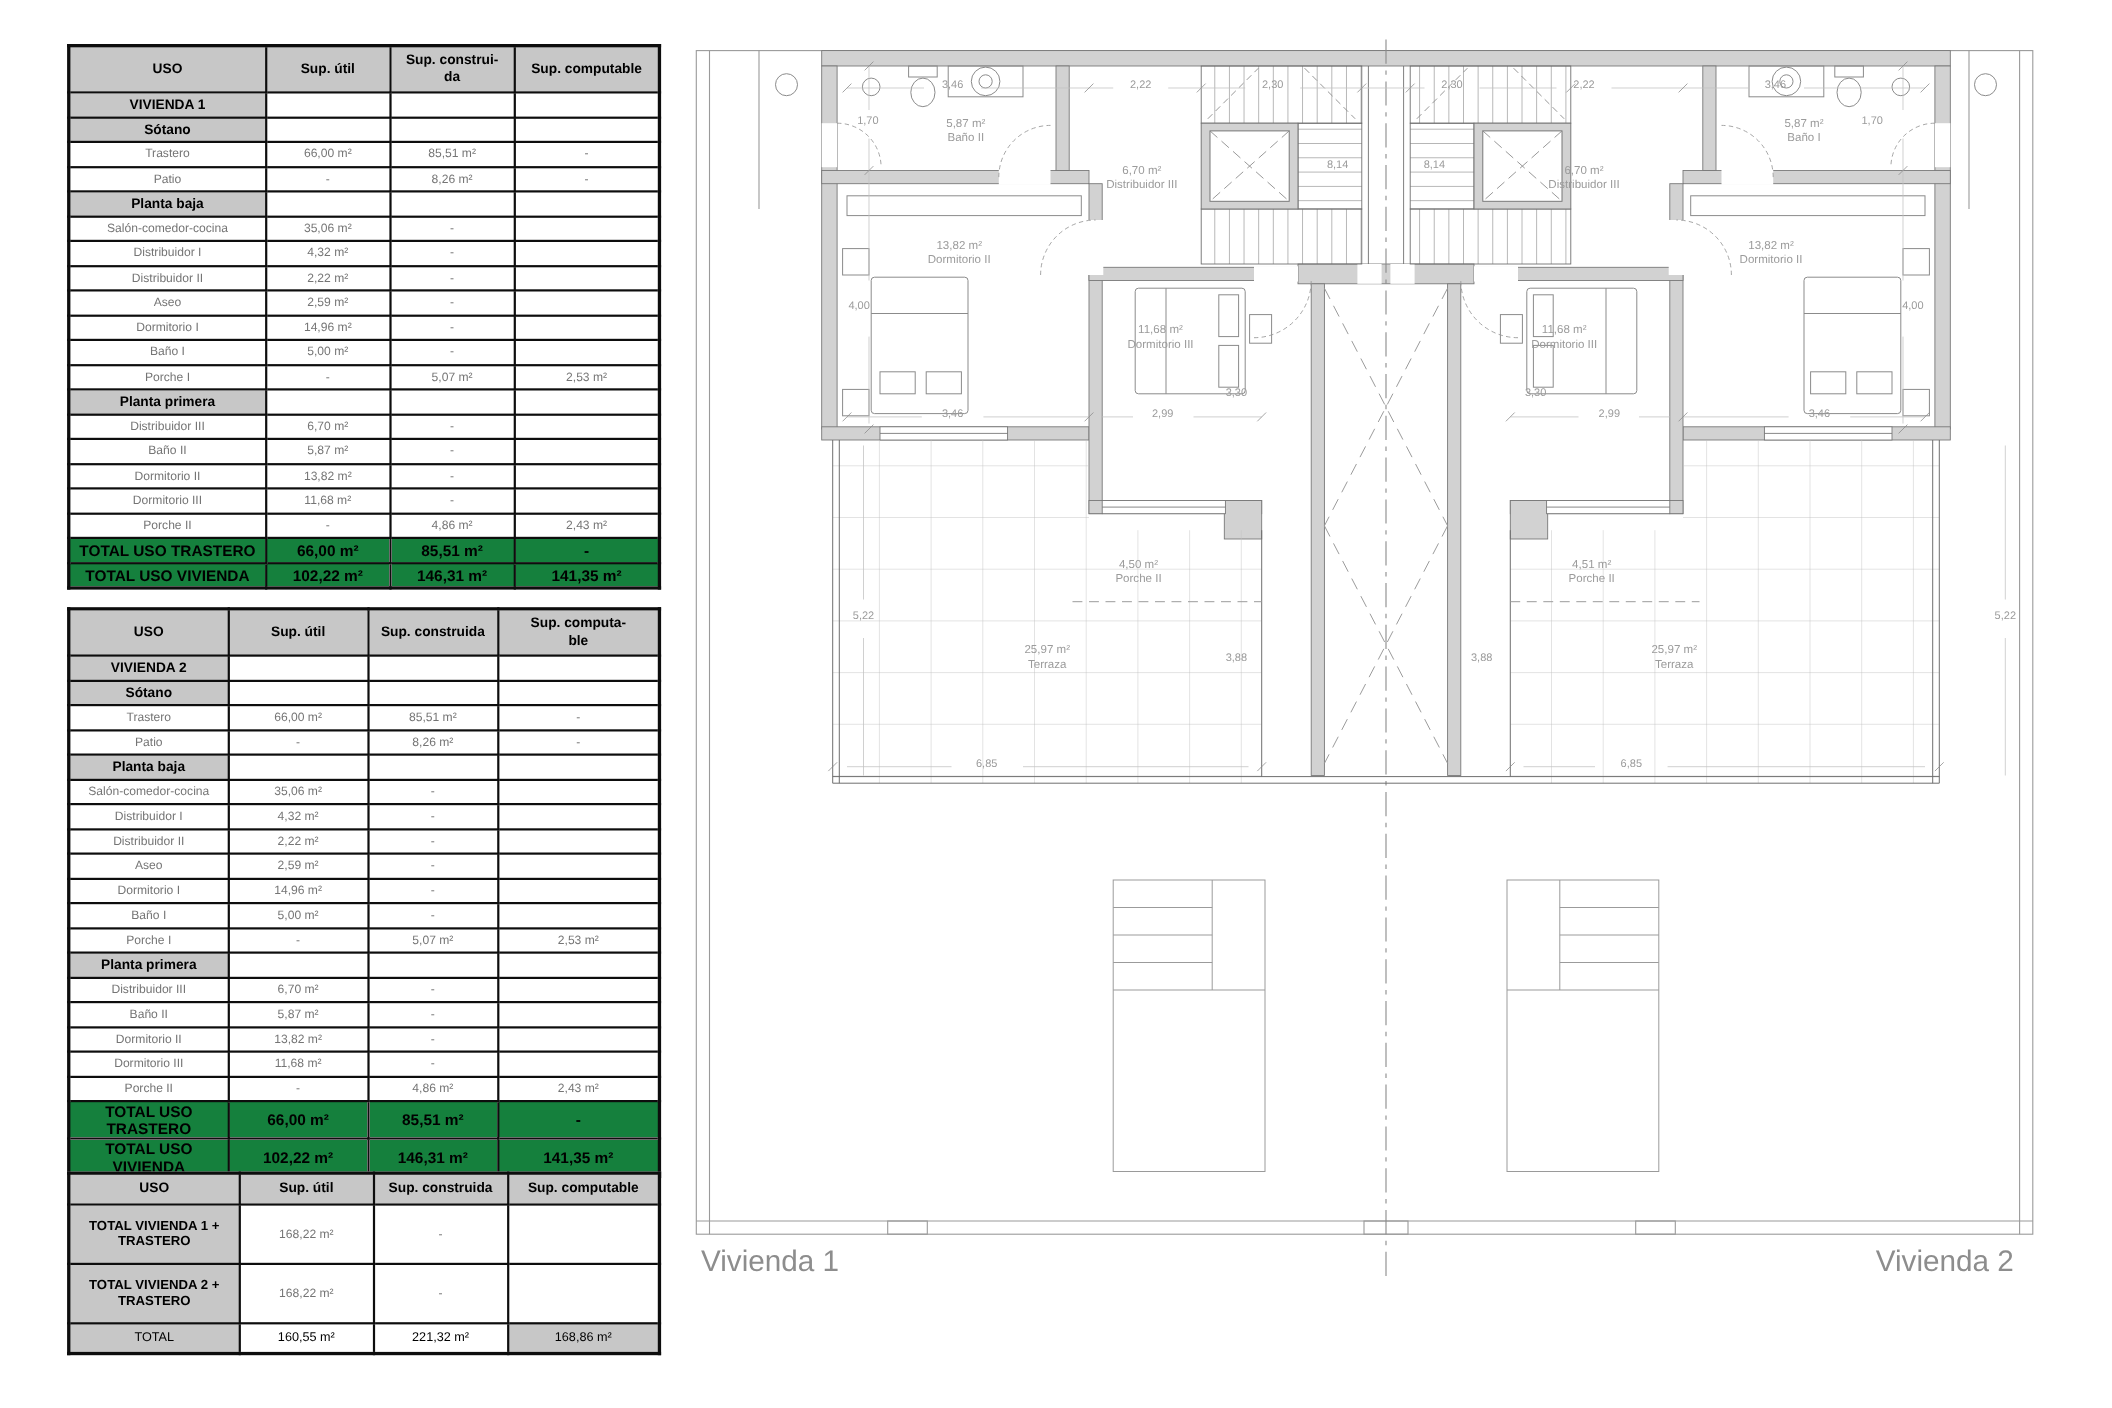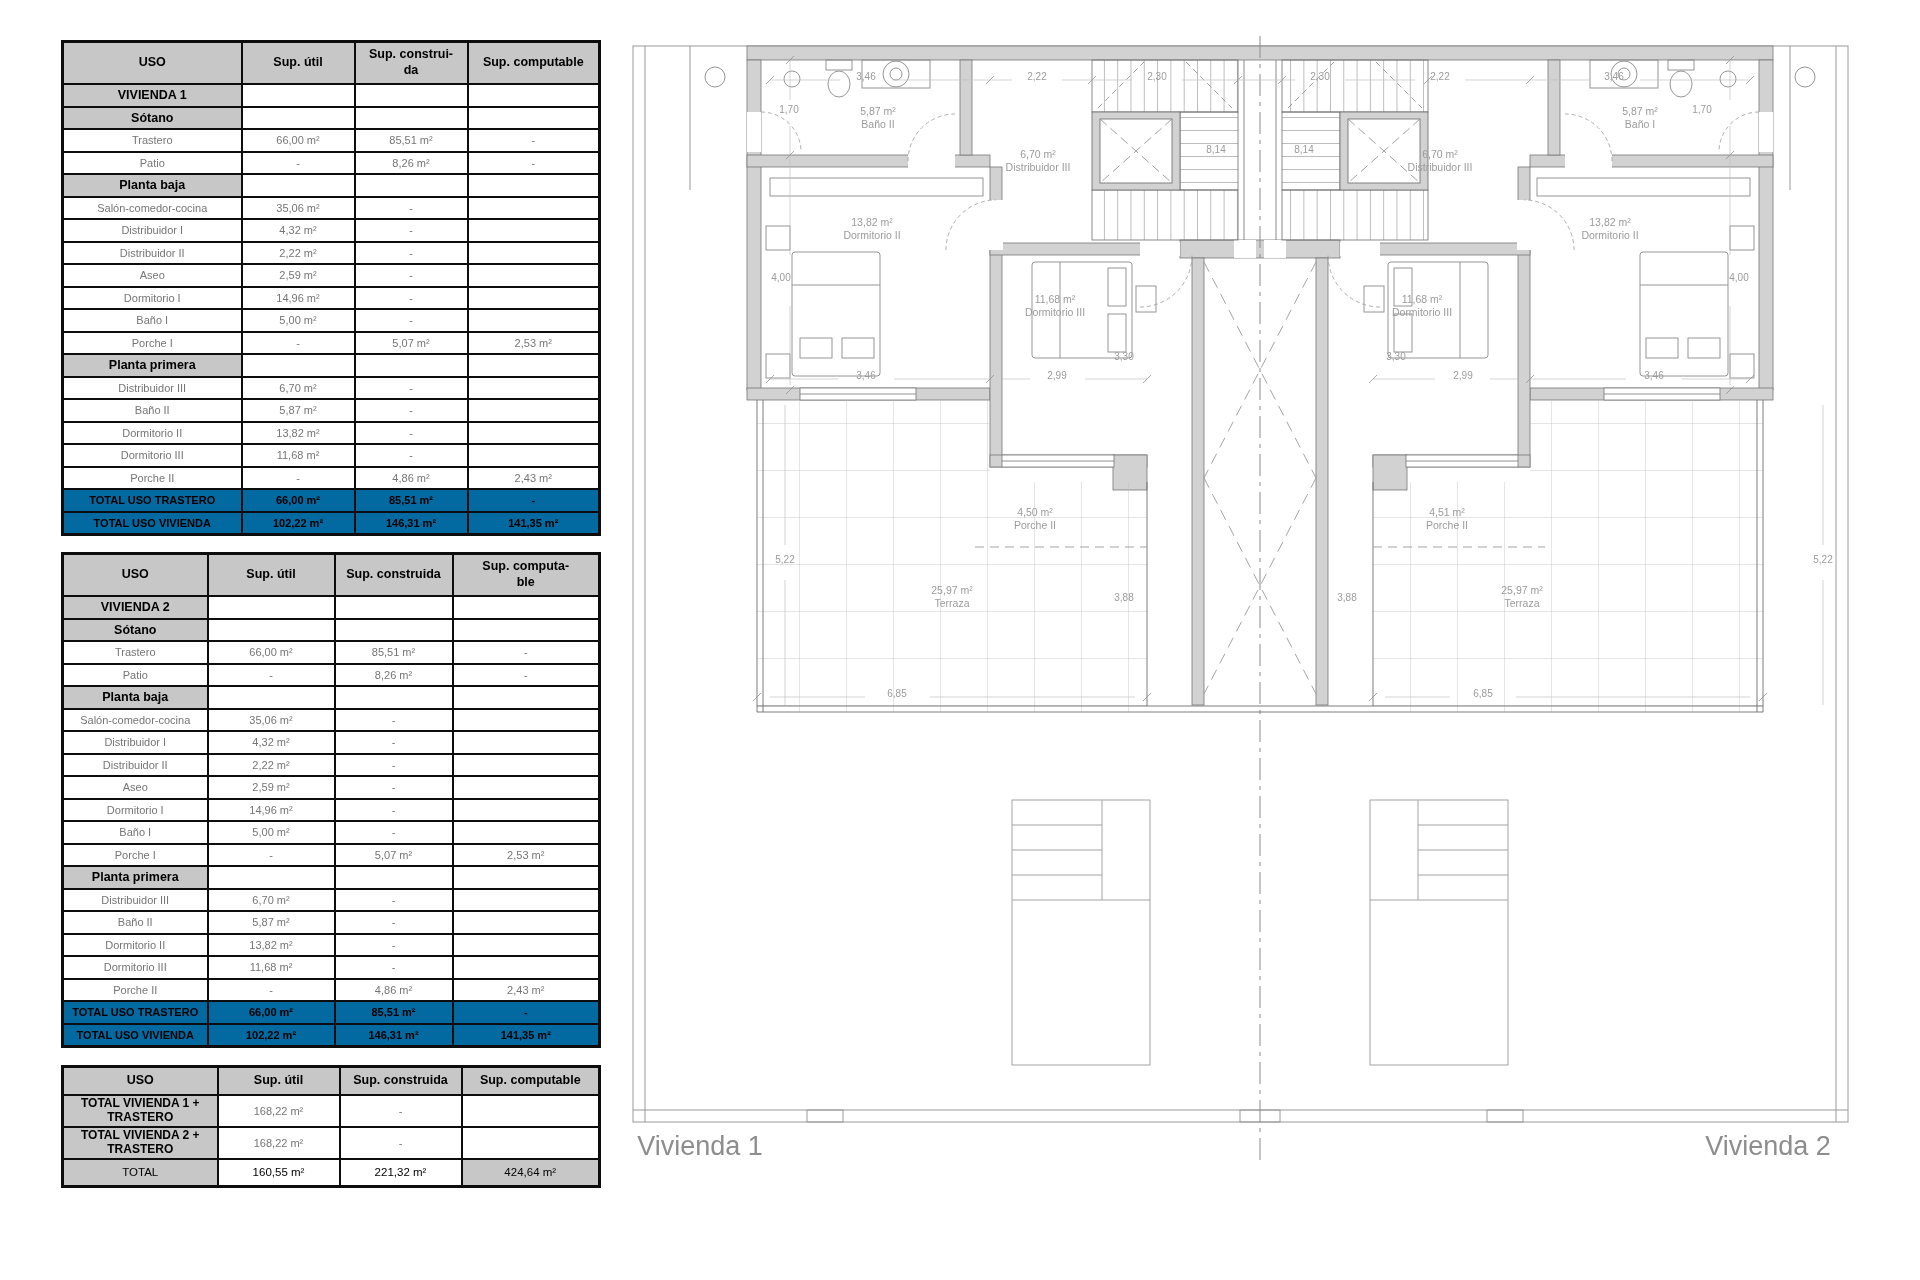--- a/index.html
+++ b/index.html
@@ -8,22 +8,22 @@
   .tblwrap{position:absolute;left:61px;}
   #t1{top:40px;} #t2{top:552px;} #t3{top:1065px;}
   table{border-collapse:collapse;table-layout:fixed;border:3px solid #0d0d0d;background:#fff;}
   th,td{border:2px solid #0d0d0d;text-align:center;vertical-align:middle;padding:0 3px;overflow:hidden;}
   thead th{background:#c7c7c7;color:#000;font-weight:bold;font-size:12.5px;
            white-space:pre-line;line-height:1.25;height:40px;}
   #t3 thead th{height:26px;font-size:12.5px;}
   tbody tr{height:22.5px;}
   tbody td{font-size:11px;color:#757575;}
   tr.section td:first-child{background:#c7c7c7;color:#000;font-weight:bold;font-size:12.5px;}
-  tr.total td{background:#0369a1;color:#000;font-weight:bold;font-size:11px;}
-  #t3 tbody tr.grandrow{height:32px;}
+  tr.total td{background:#15803d;color:#000;font-weight:bold;font-size:14px;}
+  #t3 tbody tr.grandrow{height:54px;}
   #t3 tbody tr.grandtotal{height:27px;}
   #t3 tr.grandrow td:first-child{background:#c7c7c7;color:#000;font-weight:bold;font-size:12px;line-height:1.15;}
   #t3 tr.grandtotal td{font-weight:normal;color:#000;font-size:11.5px;}
   #t3 tr.grandtotal td:first-child,#t3 tr.grandtotal td:last-child{background:#c7c7c7;}
   svg.plan{position:absolute;left:0;top:0;}
   svg text{font-family:"Liberation Sans", sans-serif;}
   .dim{font-size:10px;fill:#9b9b9b;text-anchor:middle;}
   .room{font-size:10.5px;fill:#9b9b9b;text-anchor:middle;}
   .caption{font-size:27px;fill:#8d8d8d;text-anchor:middle;}
 </style>
@@ -340,21 +340,21 @@
         <tr class="grandrow">
           <td>TOTAL VIVIENDA 2 + TRASTERO</td>
           <td>168,22 m²</td>
           <td>-</td>
           <td></td>
         </tr>
         <tr class="grandtotal">
           <td>TOTAL</td>
           <td>160,55 m²</td>
           <td>221,32 m²</td>
-          <td>424,64 m²</td>
+          <td>168,86 m²</td>
         </tr>
       </tbody>
   </table>
 </div>
 
 <svg class="plan" viewBox="0 0 1920 1280" width="1920" height="1280">
   <defs>
     <pattern id="grid" width="47" height="47" patternUnits="userSpaceOnUse">
       <path d="M0 0 H47 M0 0 V47" fill="none" stroke="#bfbfbf" stroke-width="0.8"></path>
     </pattern>

